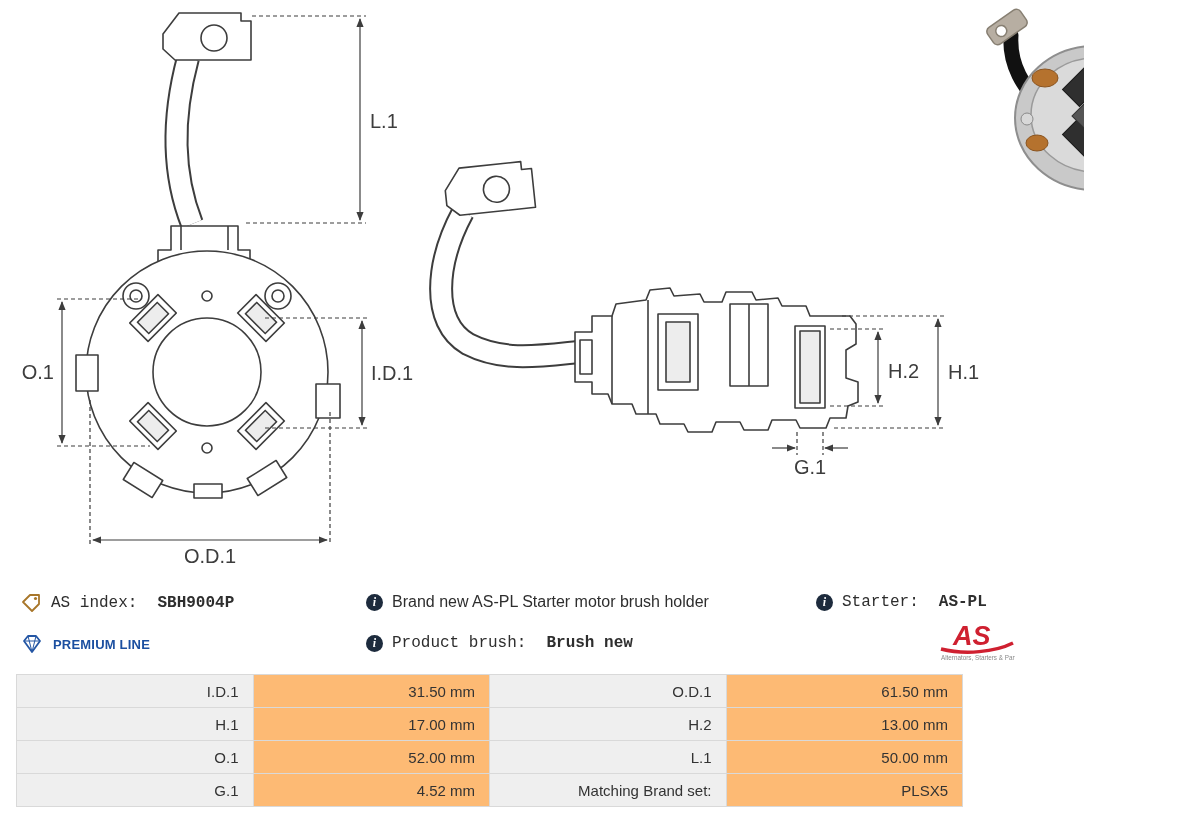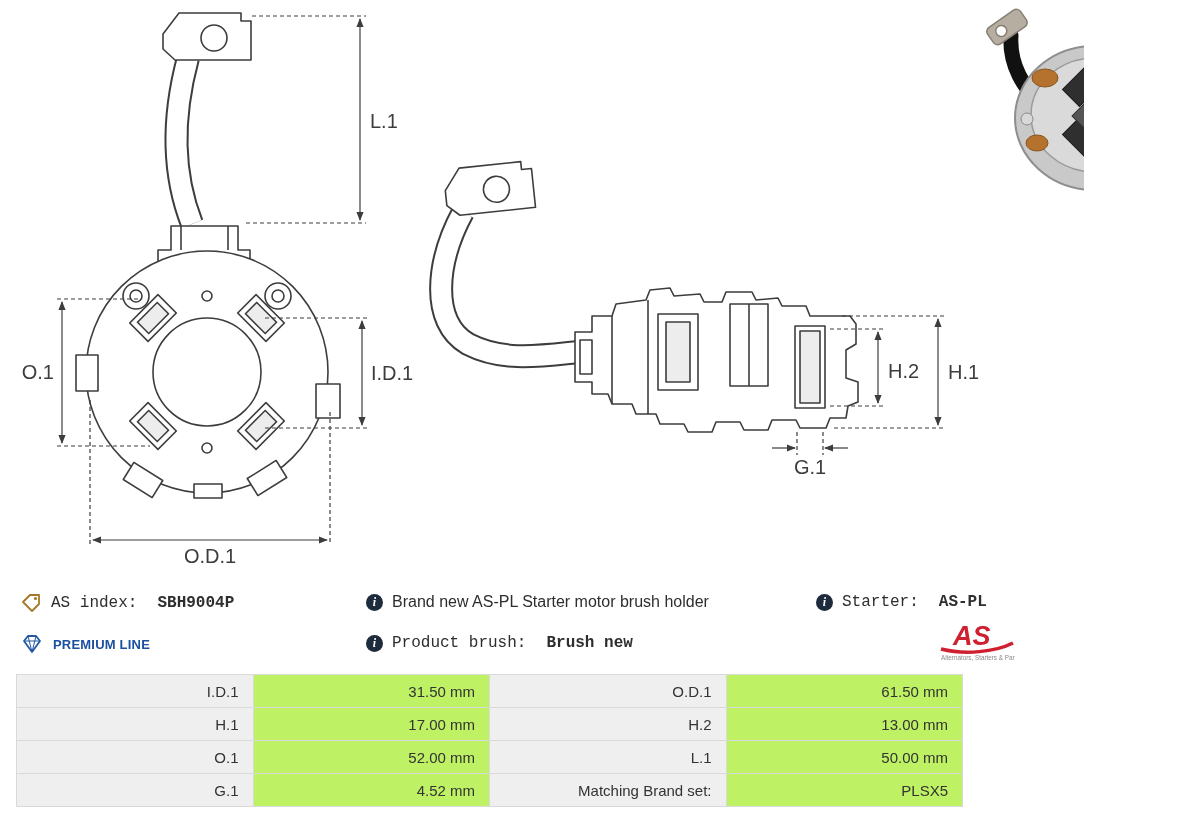--- a/index.html
+++ b/index.html
@@ -18,21 +18,21 @@
 
   .info-icon { display:inline-flex; align-items:center; justify-content:center;
     width:17px; height:17px; border-radius:50%; background:#1d2b3d; color:#fff;
     font-family:"Liberation Serif", serif; font-style:italic; font-weight:700; font-size:12px; flex:0 0 auto; }
 
   .logo-wrap { position:absolute; left:937px; top:618px; width:78px; height:44px; }
 
   .spec-table { position:absolute; left:16px; top:674px; width:947px; border-collapse:collapse; font-size:15px; color:#333; table-layout:fixed; }
   .spec-table td { border:1px solid #d9d9d9; padding:6px 14px; text-align:right; height:33px; }
   .spec-table td.lbl { background:#efefef; }
-  .spec-table td.val { background:#bef264; }
+  .spec-table td.val { background:#fdba74; }
 </style>
 </head>
 <body>
 
 <div class="page">
 
   <svg class="drawings-svg" viewBox="0 0 980 580">
     <defs>
       <marker id="arr" viewBox="0 0 10 10" refX="8.5" refY="5" markerWidth="8" markerHeight="8" orient="auto-start-reverse">
         <path d="M0,1.2 L9.5,5 L0,8.8 Z" fill="#3d3d3d"></path>

